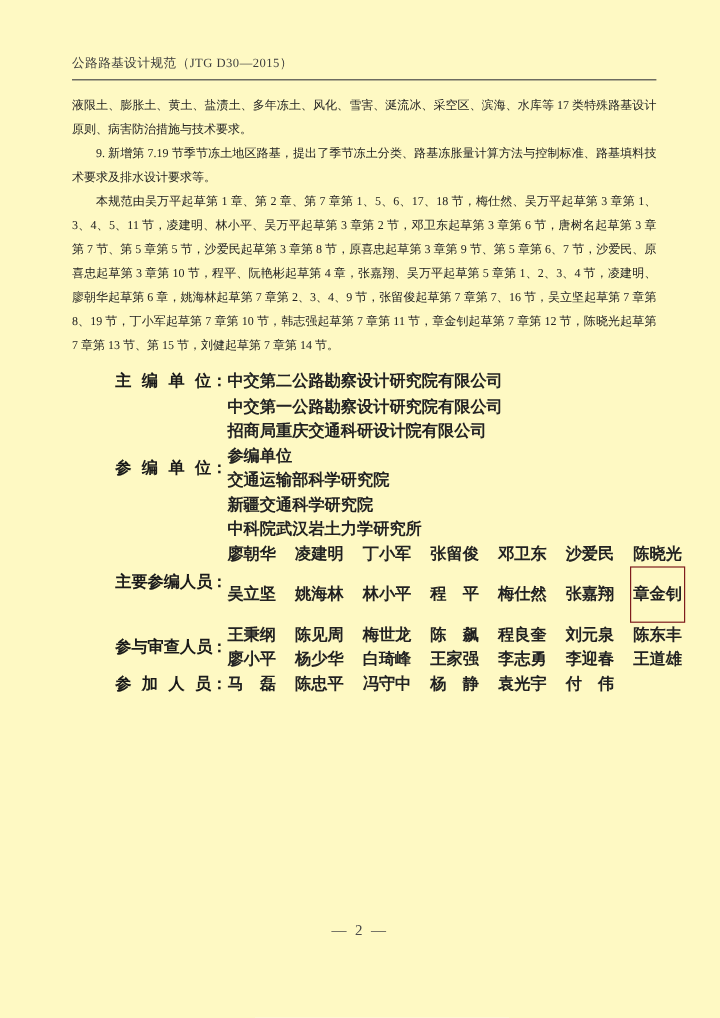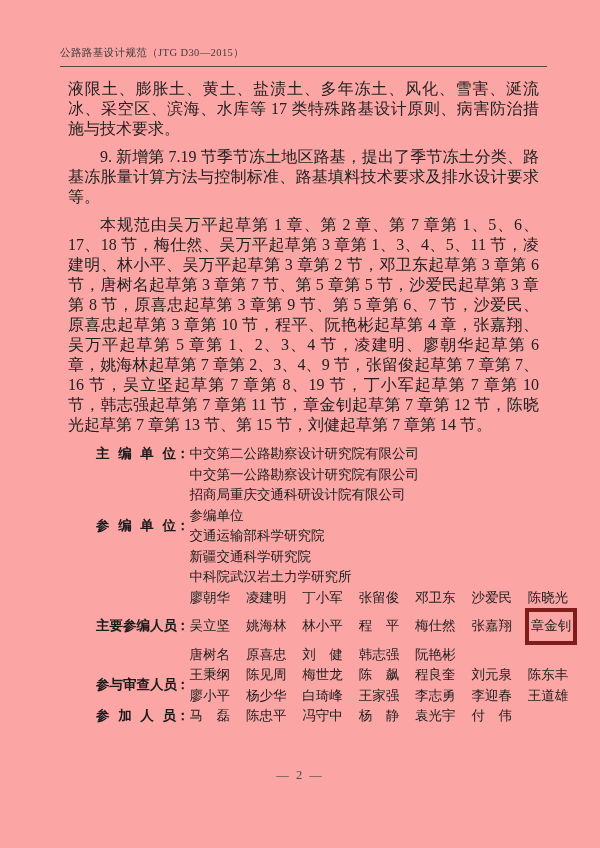--- a/index.html
+++ b/index.html
@@ -2,38 +2,38 @@
 <html><head>
 <meta charset="utf-8">
 <style>
   html,body{margin:0;padding:0;}
   body{
     width:600px;height:848px;background:#fdfdfc;
     font-family:"Liberation Serif","DejaVu Serif",serif;
     color:#1f1f1f;
     -webkit-font-smoothing:antialiased;
   }
-  .page{position:relative;width:600px;height:848px;overflow:hidden;background:#fca5a5;}
+  .page{position:relative;width:600px;height:848px;overflow:hidden;background:#fef9c3;}
   .content{position:absolute;left:60px;top:46px;width:487px;}
   .running-header{font-size:10.5px;color:#3c3c3c;letter-spacing:.4px;}
   .header-rule{border:0;border-top:1px solid #4a4a4a;height:0;margin:6px 0 12px 0;}
   .body-text p{
-    margin:8px;font-size:16px;line-height:20px;text-align:justify;
+    margin:0;font-size:10px;line-height:20px;text-align:justify;
     text-justify:inter-ideograph;color:#222;
   }
   .body-text p.indent{text-indent:2em;}
   .roster{margin-top:9px;padding-left:36px;font-size:13.5px;line-height:20.5px;color:#222;}
   .roster-row{display:flex;align-items:center;}
   .lbl-cell{flex:0 0 auto;font-weight:bold;white-space:nowrap;color:#1a1a1a;}
   .lbl{display:inline-block;width:80px;text-align:justify;text-align-last:justify;}
   .val-cell{flex:1 1 auto;}
-  .val-line{white-space:nowrap;}
+  .val-line{white-space:nowrap;font-weight:bold;}
   .name{display:inline-block;width:42px;margin-right:11px;white-space:pre;}
   .name:last-child{margin-right:8px;}
-  .boxed{border:4px solid #7f1d1d;padding:4px 2px;width:auto;margin-left:-3px;}
+  .boxed{border:1px solid #7f1d1d;padding:12px 2px;width:auto;margin-left:-3px;}
   .page-number{
     position:absolute;left:0;top:768px;width:600px;text-align:center;
     font-size:12.5px;color:#4a4a4a;letter-spacing:2px;
   }
 </style>
 </head>
 <body>
 
 <div class="page">
   <div class="content">
@@ -85,27 +85,20 @@
           </div>
           <div class="val-line">
             <span class="name">吴立坚</span>
             <span class="name">姚海林</span>
             <span class="name">林小平</span>
             <span class="name">程　平</span>
             <span class="name">梅仕然</span>
             <span class="name">张嘉翔</span>
             <span class="name boxed">章金钊</span>
           </div>
-          <div class="val-line">
-            <span class="name">唐树名</span>
-            <span class="name">原喜忠</span>
-            <span class="name">刘　健</span>
-            <span class="name">韩志强</span>
-            <span class="name">阮艳彬</span>
-          </div>
         </div>
       </div>
 
       <div class="roster-row">
         <div class="lbl-cell"><span class="lbl">参与审查人员</span><span>：</span></div>
         <div class="val-cell">
           <div class="val-line">
             <span class="name">王秉纲</span>
             <span class="name">陈见周</span>
             <span class="name">梅世龙</span>

